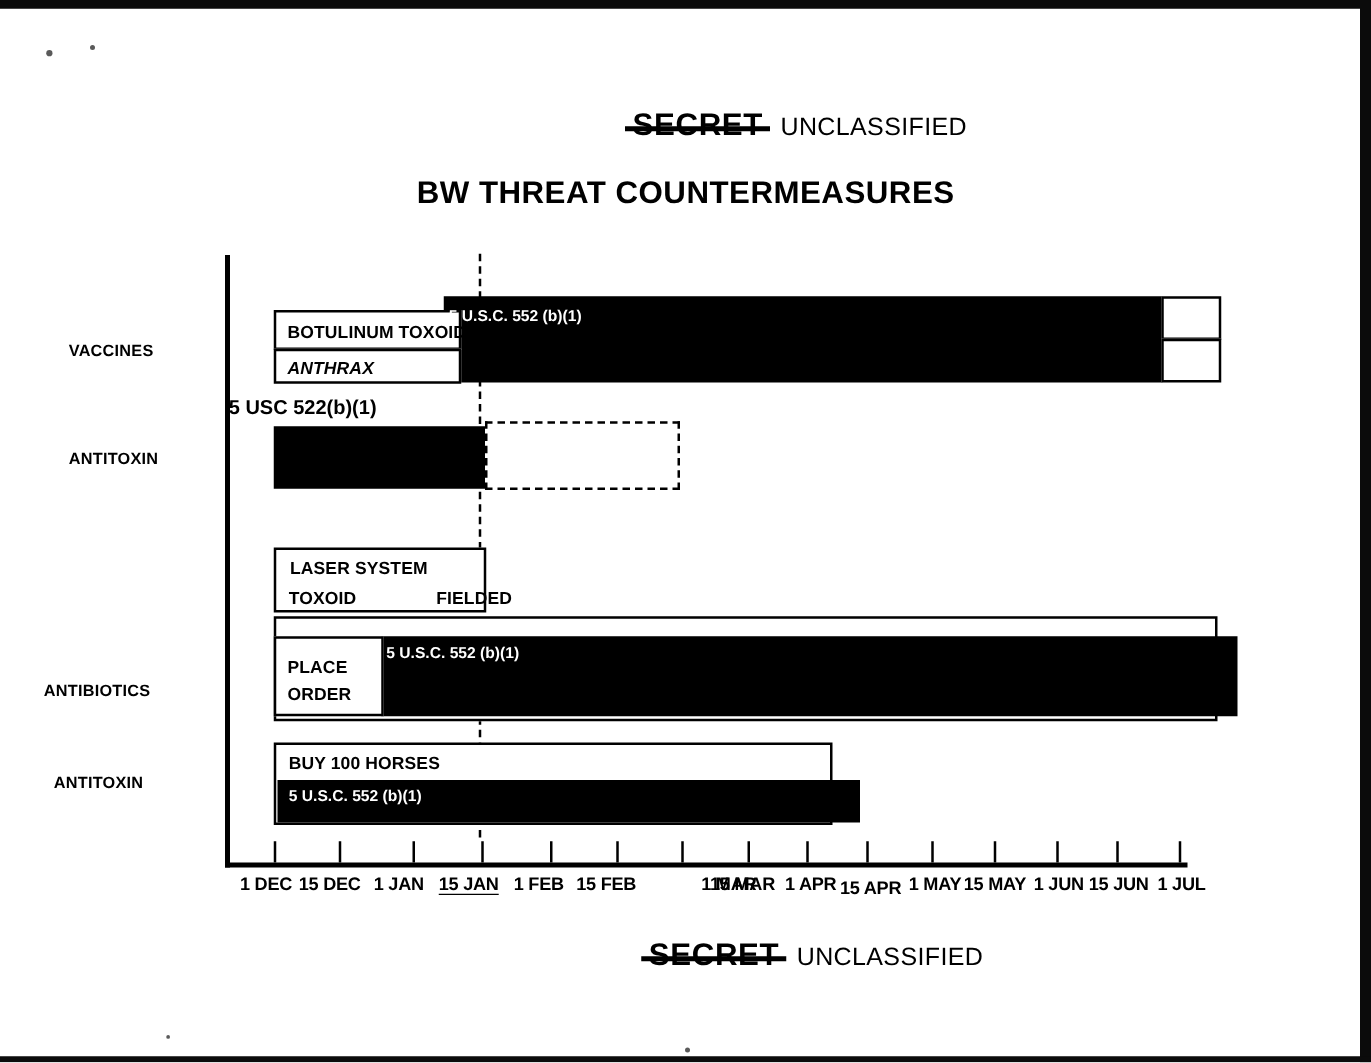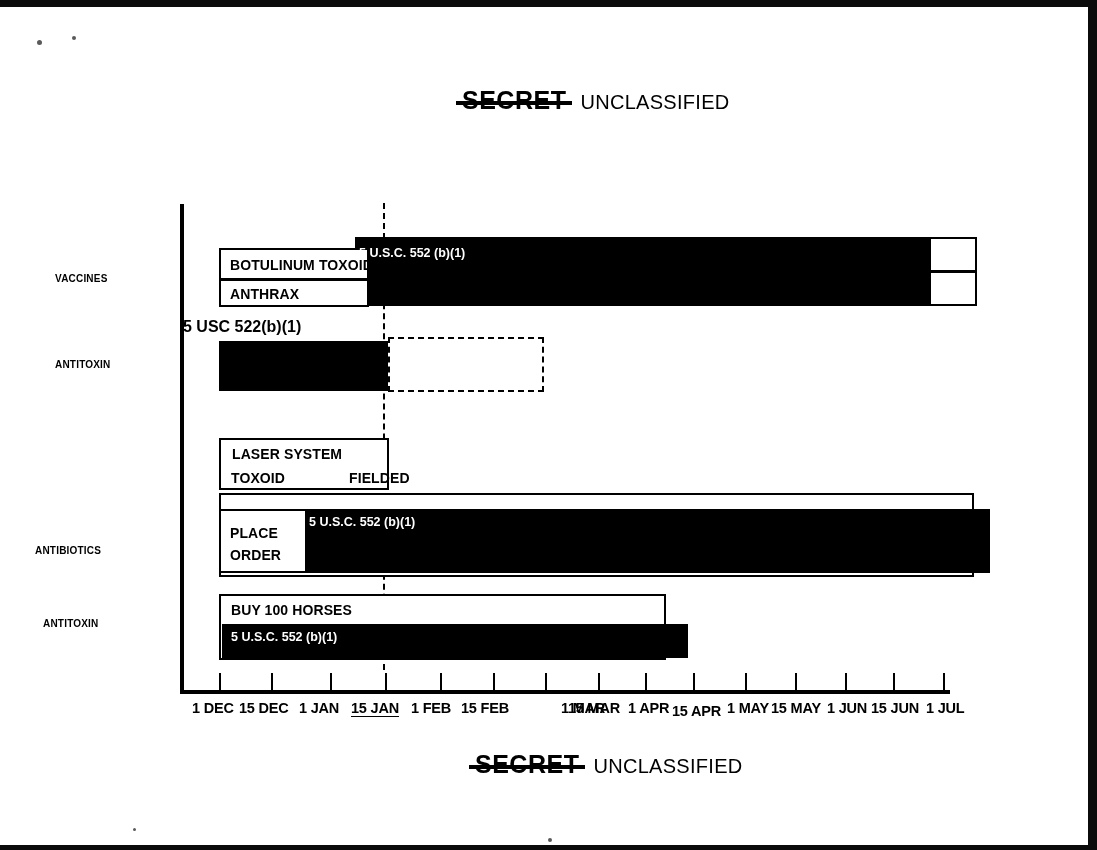--- a/index.html
+++ b/index.html
@@ -42,20 +42,21 @@
     background: #5a5a5a;
     border-radius: 50%;
   }
 
   
   .class-line {
     position: absolute;
     display: flex;
     align-items: baseline;
     gap: 14px;
+    margin-left: 44px;
   }
   .secret-word {
     font-weight: bold;
     font-size: 25px;
     letter-spacing: 0.5px;
     position: relative;
     color: #000;
   }
   .secret-word .strike {
     position: absolute;
@@ -116,21 +117,21 @@
     text-underline-offset: 3px;
   }
   .nowline {
     position: absolute;
     border-left: 2px dashed #000;
     width: 0;
   }
 
   .row-label {
     position: absolute;
-    font-size: 10px;
+    font-size: 13px;
     font-weight: bold;
     letter-spacing: 0.2px;
     white-space: nowrap;
   }
 
   .box {
     position: absolute;
     border: 2px solid #000;
     background: #fff;
     box-sizing: border-box;
@@ -183,20 +184,21 @@
   <div class="speck" style="left:133px; top:828px; width:3px; height:3px;"></div>
 
   <div class="class-line" style="left:462px; top:86px;">
     <span class="secret-word">
       <span>SECRET</span>
       <span class="strike"></span>
     </span>
     <span class="unclass-word">UNCLASSIFIED</span>
   </div>
 
+  <div class="chart-title" style="top:140px;">BW THREAT COUNTERMEASURES</div>
 
   <div id="plot">
 
     <div class="axis-v" style="left:180px; top:204px; height:490px;"></div>
     <div class="axis-h" style="left:180px; top:690px; width:770px;"></div>
 
     <div class="tick" style="left:219px; top:673px;"></div>
     <div class="tick" style="left:271px; top:673px;"></div>
     <div class="tick" style="left:330px; top:673px;"></div>
     <div class="tick" style="left:385px; top:673px;"></div>
@@ -236,21 +238,21 @@
     <div class="row-label" style="left:43px; top:618px;">ANTITOXIN</div>
 
     <div class="bar-black" style="left:355px; top:237px; width:575px; height:69px;"></div>
 
     <div class="box" style="left:929px; top:237px; width:48px; height:35px;"></div>
     <div class="box" style="left:929px; top:271px; width:48px; height:35px;"></div>
 
     <div class="box" style="left:219px; top:248px; width:150px; height:32px;"></div>
     <div class="box" style="left:219px; top:279px; width:150px; height:28px;"></div>
     <div class="box-label" style="left:230px; top:257px;">BOTULINUM TOXOID</div>
-    <div class="box-label" style="left:230px; top:286px;">ANTHRAX</div>
+    <div class="box-label" style="left:230px; top:286px;font-style:italic;">ANTHRAX</div>
     <div class="redaction-label" style="left:359px; top:246px;">5 U.S.C. 552 (b)(1)</div>
 
     <div class="annot" style="left:183px; top:318px;">5 USC 522(b)(1)</div>
     <div class="bar-black" style="left:219px; top:341px; width:169px; height:50px;"></div>
     <div class="box-dashed" style="left:388px; top:337px; width:156px; height:55px;"></div>
 
     <div class="box" style="left:219px; top:438px; width:170px; height:52px;"></div>
     <div class="box-label" style="left:232px; top:446px;">LASER SYSTEM</div>
     <div class="box-label" style="left:231px; top:470px;">TOXOID</div>
     <div class="box-label" style="left:313px; top:470px;padding-left:36px;">FIELDED</div>

